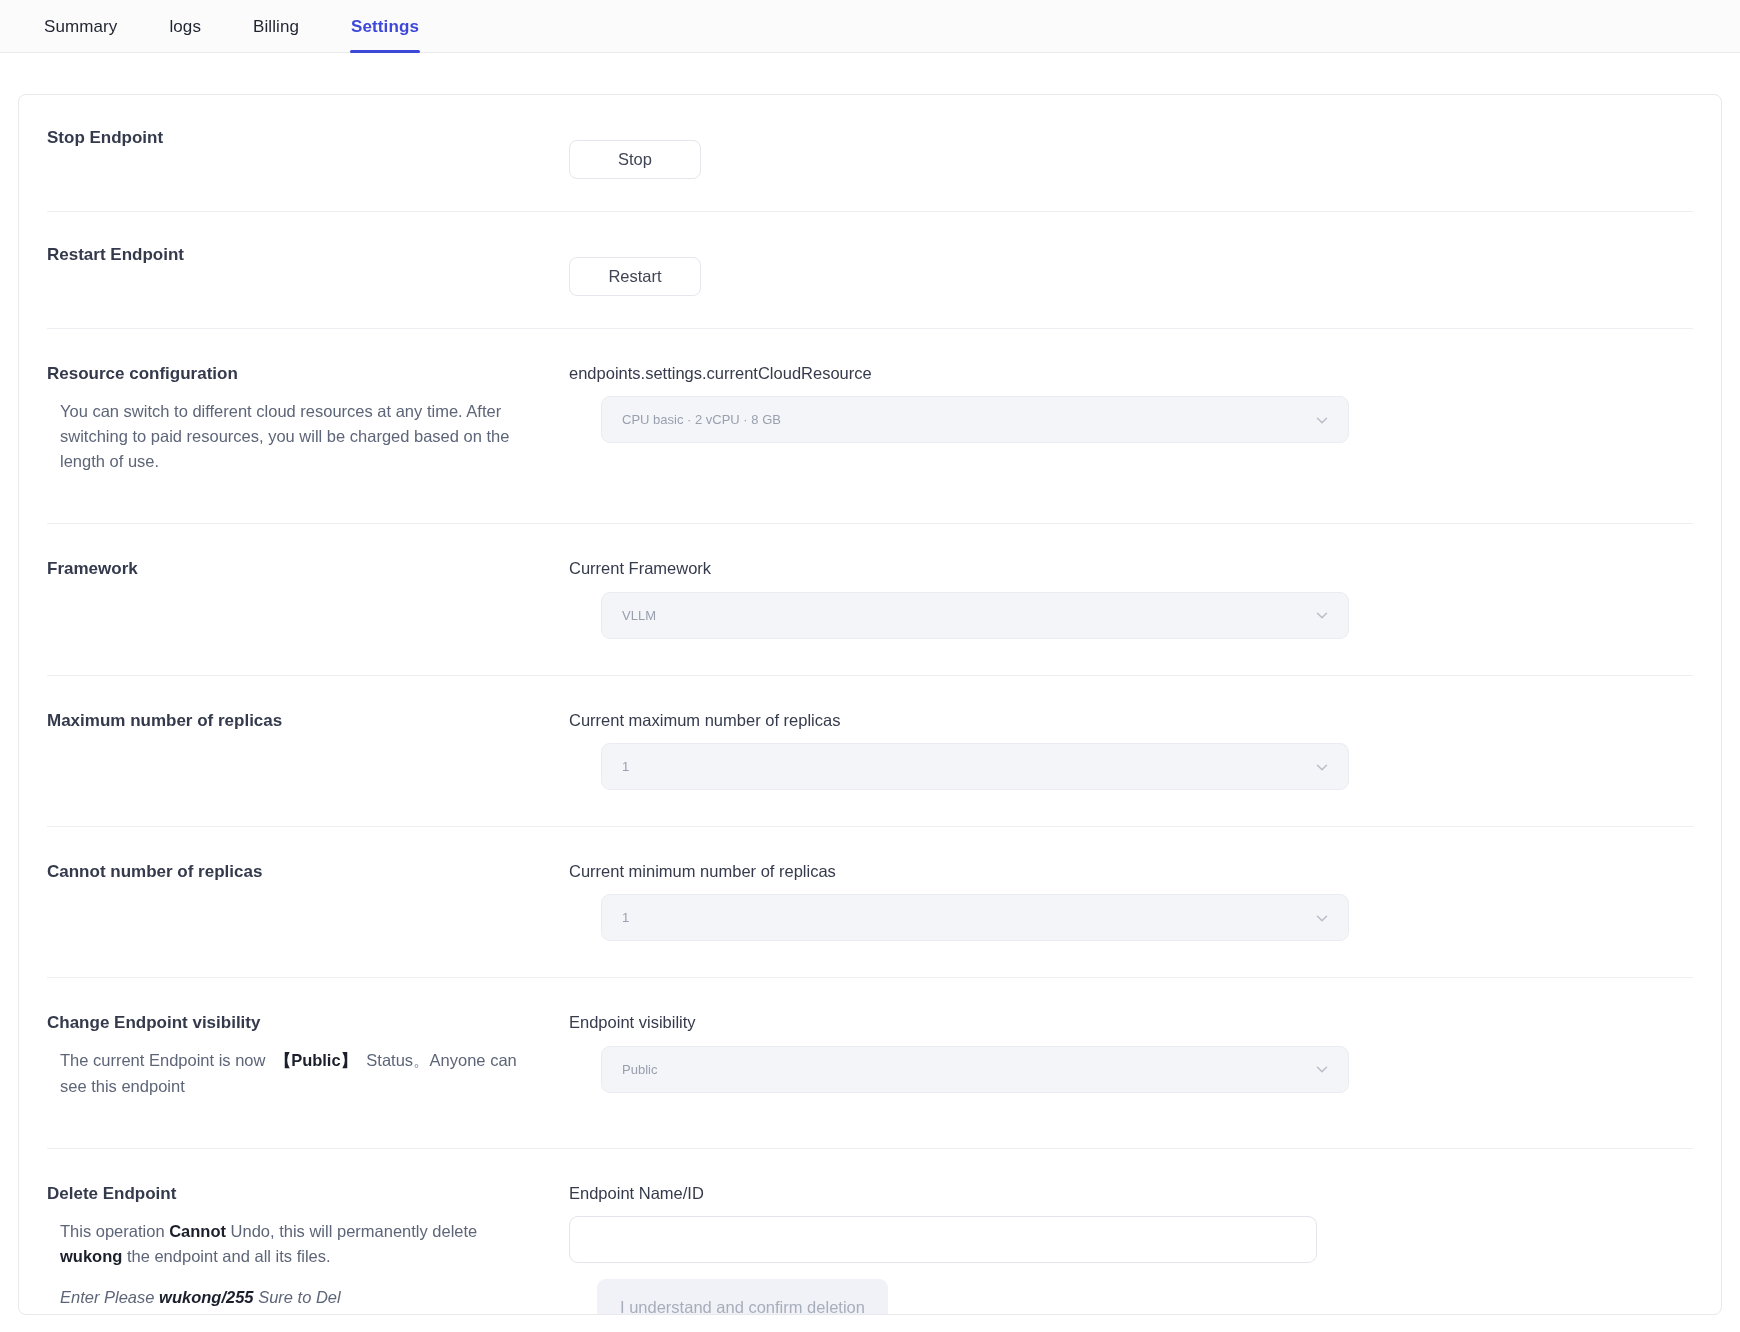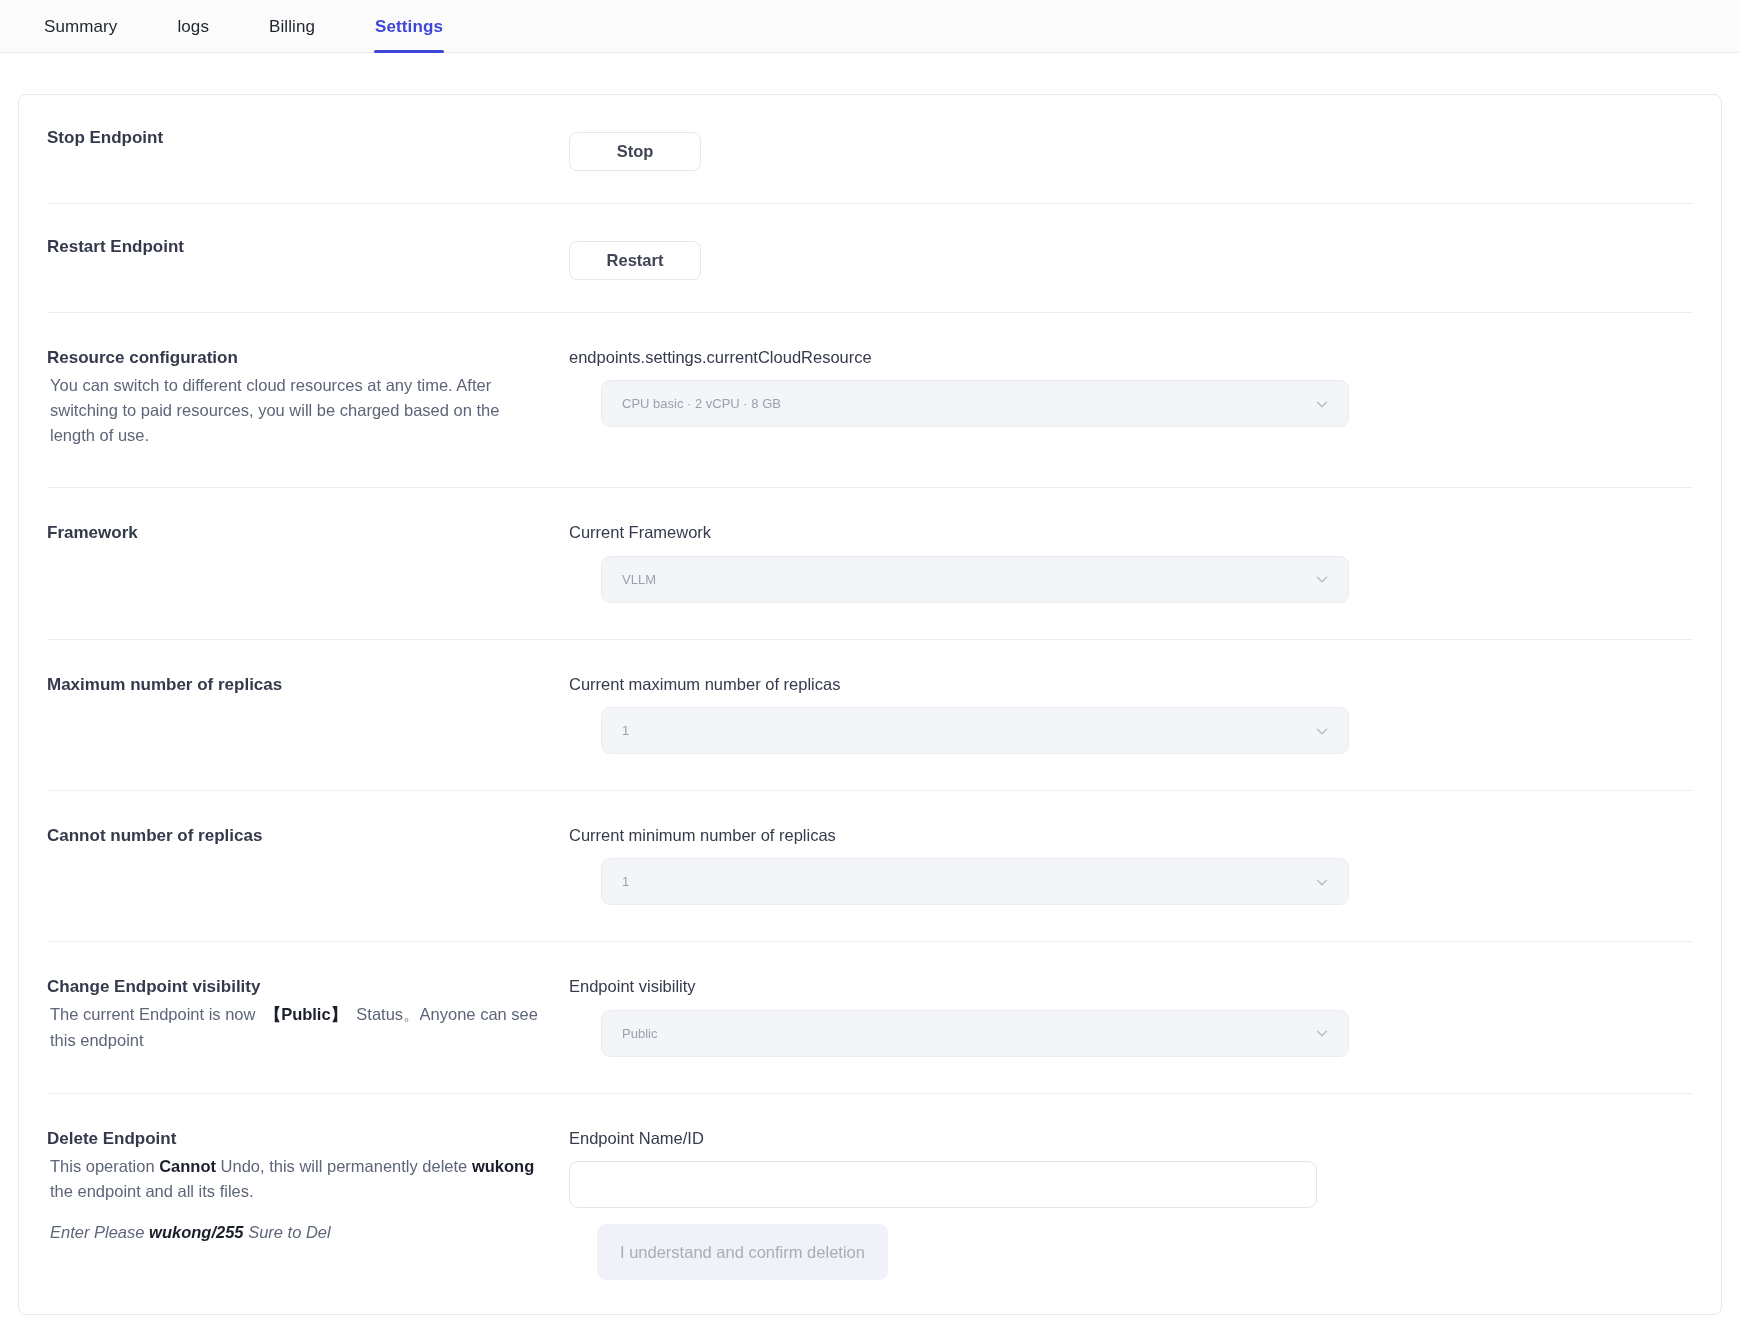--- a/index.html
+++ b/index.html
@@ -21,21 +21,21 @@
     border-bottom: 1px solid #ebebef;
     display: flex;
     align-items: flex-start;
     padding: 0;
   }
   .tabs {
     display: flex;
     align-items: flex-end;
     height: 53px;
     padding-left: 18px;
-    gap: 8px;
+    gap: 0;
   }
   .tab {
     position: relative;
     height: 53px;
     display: flex;
     align-items: center;
     padding: 0 26px;
     font-size: 17px;
     color: #1f2430;
     letter-spacing: 0.1px;
@@ -98,21 +98,21 @@
     font-size: 17px;
     font-weight: bold;
     color: #343a4c;
     line-height: 1.35;
     margin: 0 0 3px 0;
   }
   .sec-desc {
     font-size: 16.5px;
     color: #5d6578;
     line-height: 1.52;
-    margin: 3px;
+    margin: 13px;
     max-width: 500px;
   }
   .sec-desc + .sec-desc { margin-top: 16px; font-style: italic; }
   .sec-desc b { color: #1a1f2b; font-weight: bold; }
   .sec-desc .brk { color: #1a1f2b; font-weight: bold; }
 
   
   .field-label {
     font-size: 16.5px;
     color: #353b4c;
@@ -199,21 +199,21 @@
     border: 1px solid #e4e4ec;
     border-radius: 9px;
     padding: 0 18px;
     font-size: 16.5px;
     font-family: "Liberation Sans", sans-serif;
     color: #2c3242;
     outline: none;
   }
   .text-input::placeholder { color: #b7bcc8; }
 
-  .btn-top-align { margin-top: 5px; font-weight: bold; }
+  .btn-top-align { margin-top: 13px; }
 </style>
 </head>
 <body>
 
 <div class="tabbar">
   <div class="tabs">
     <div class="tab">
       <span>Summary</span>
     </div>
     <div class="tab">

